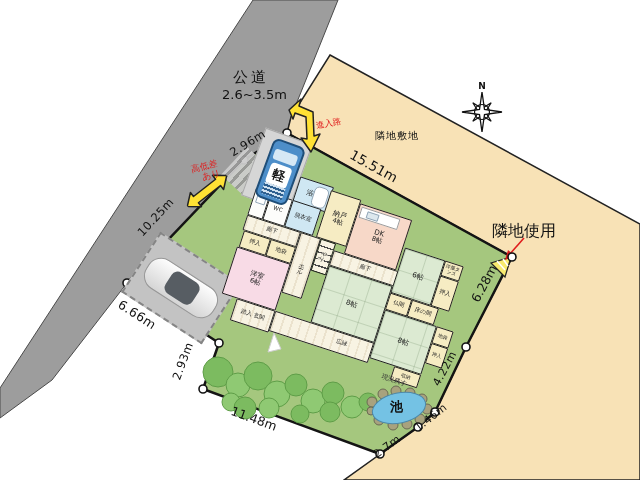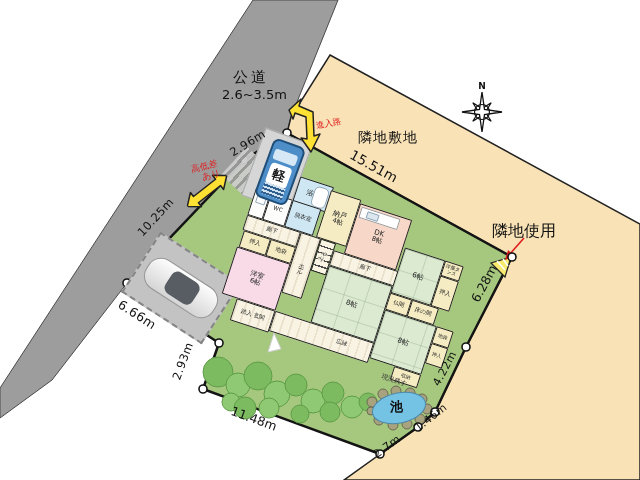--- a/index.html
+++ b/index.html
@@ -238,21 +238,21 @@
 
 <svg class="arr" style="left:283px;top:96px" width="42" height="60" viewBox="0 0 42 60">
   <path d="M6,14 L18,3 L16,10 L30,16 L31,40 L37,38 L28,56 L18,42 L24,43 L23,21 L12,17 L10,23 Z" fill="#ffe134" stroke="#222" stroke-width="1.5" stroke-linejoin="round"></path>
 </svg>
 <svg class="arr" style="left:182px;top:181px;transform:rotate(-38deg)" width="50" height="20" viewBox="0 0 50 20">
   <polygon points="0,10 11,1 11,6 39,6 39,1 50,10 39,19 39,14 11,14 11,19" fill="#ffe134" stroke="#222" stroke-width="1.5" stroke-linejoin="round"></polygon>
 </svg>
 
 <div class="lbl" style="left:233px;top:68px;font-size:15px;letter-spacing:3px">公道</div>
 <div class="lbl" style="left:222px;top:87px;font-size:13px">2.6~3.5m</div>
-<div class="lbl" style="left:358px;top:129px;font-size:14px;letter-spacing:1px">隣地敷地</div>
+<div class="lbl" style="left:375px;top:129px;font-size:10px;letter-spacing:1px">隣地敷地</div>
 <div class="lbl" style="left:492px;top:221px;font-size:16px">隣地使用</div>
 
 <div class="lbl meas" style="left:228px;top:136px;transform:rotate(-32deg)">2.96m</div>
 <div class="lbl meas" style="left:132px;top:210px;transform:rotate(-47deg)">10.25m</div>
 <div class="lbl" style="left:348px;top:158px;font-size:13.5px;transform:rotate(29deg)">15.51m</div>
 <div class="lbl meas" style="left:116px;top:307px;font-size:12.5px;transform:rotate(33deg)">6.66m</div>
 <div class="lbl meas" style="left:163px;top:354px;transform:rotate(-70deg)">2.93m</div>
 <div class="lbl" style="left:230px;top:411px;font-size:12.5px;transform:rotate(20deg)">11.48m</div>
 <div class="lbl meas" style="left:372px;top:440px;font-size:11px;transform:rotate(-36deg)">2.7m</div>
 <div class="lbl meas" style="left:412px;top:411px;font-size:11px;transform:rotate(-38deg)">1.46m</div>

